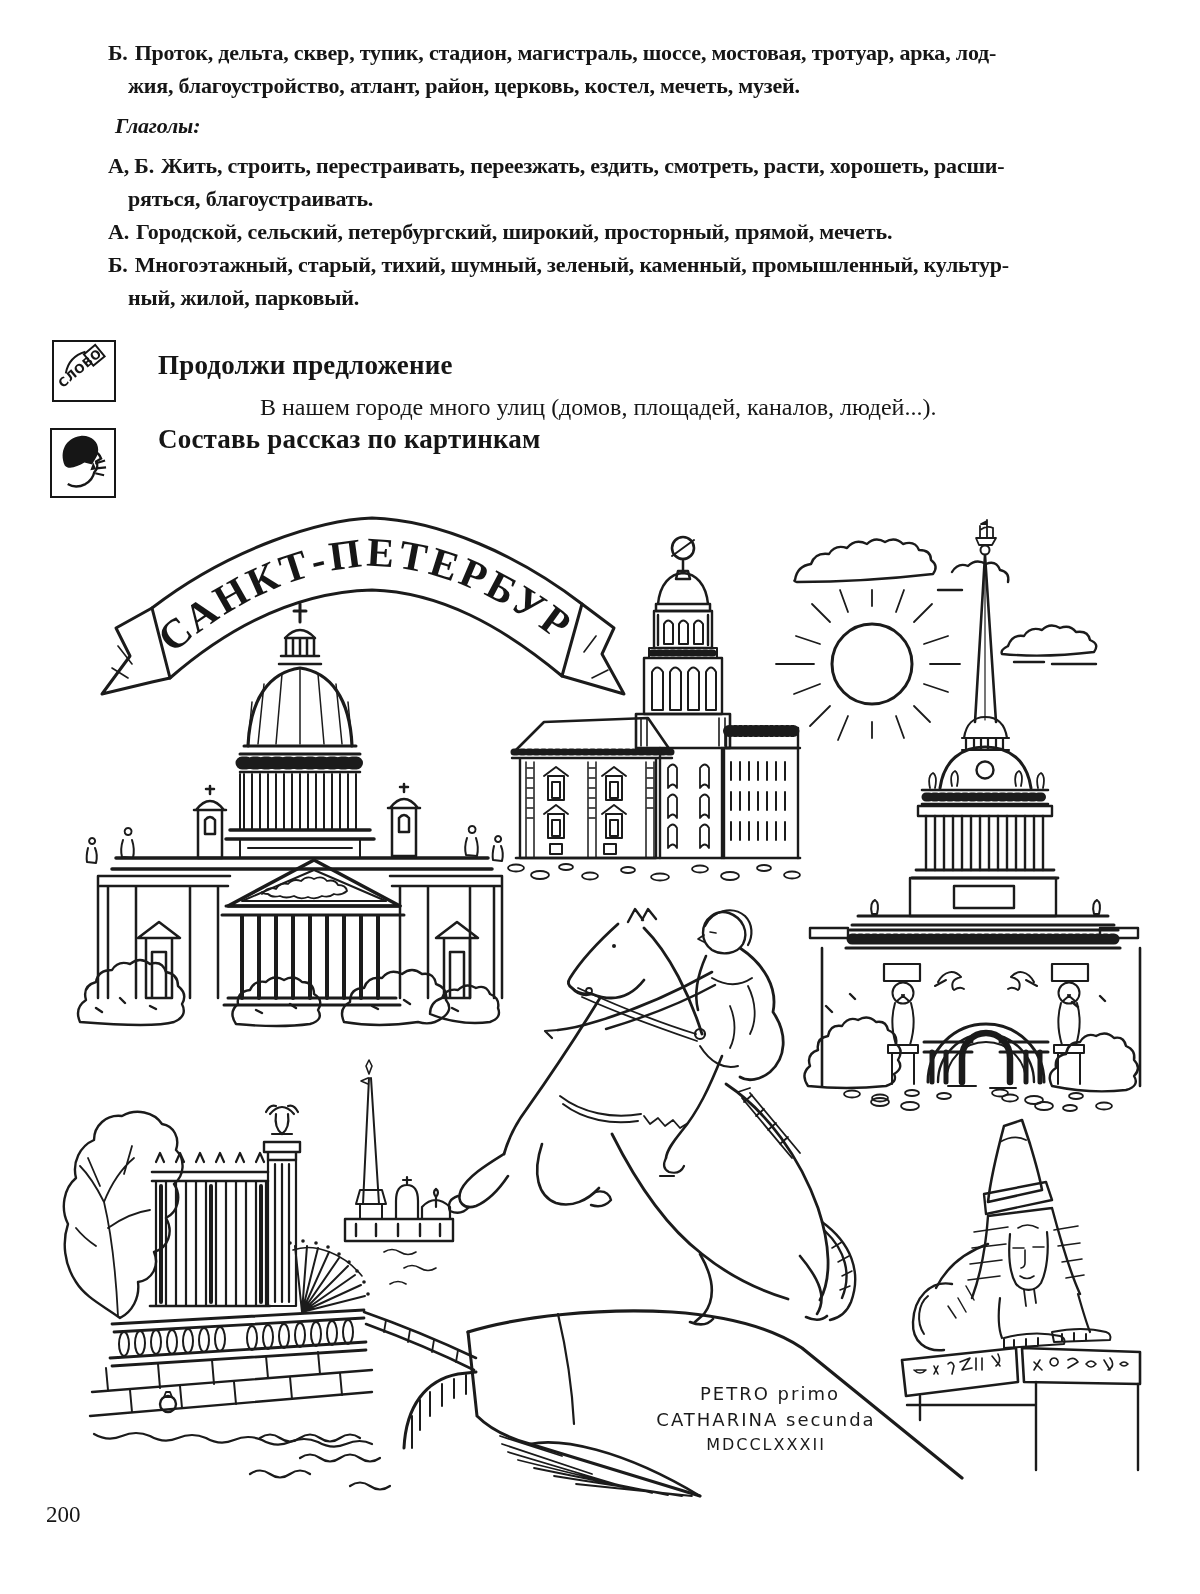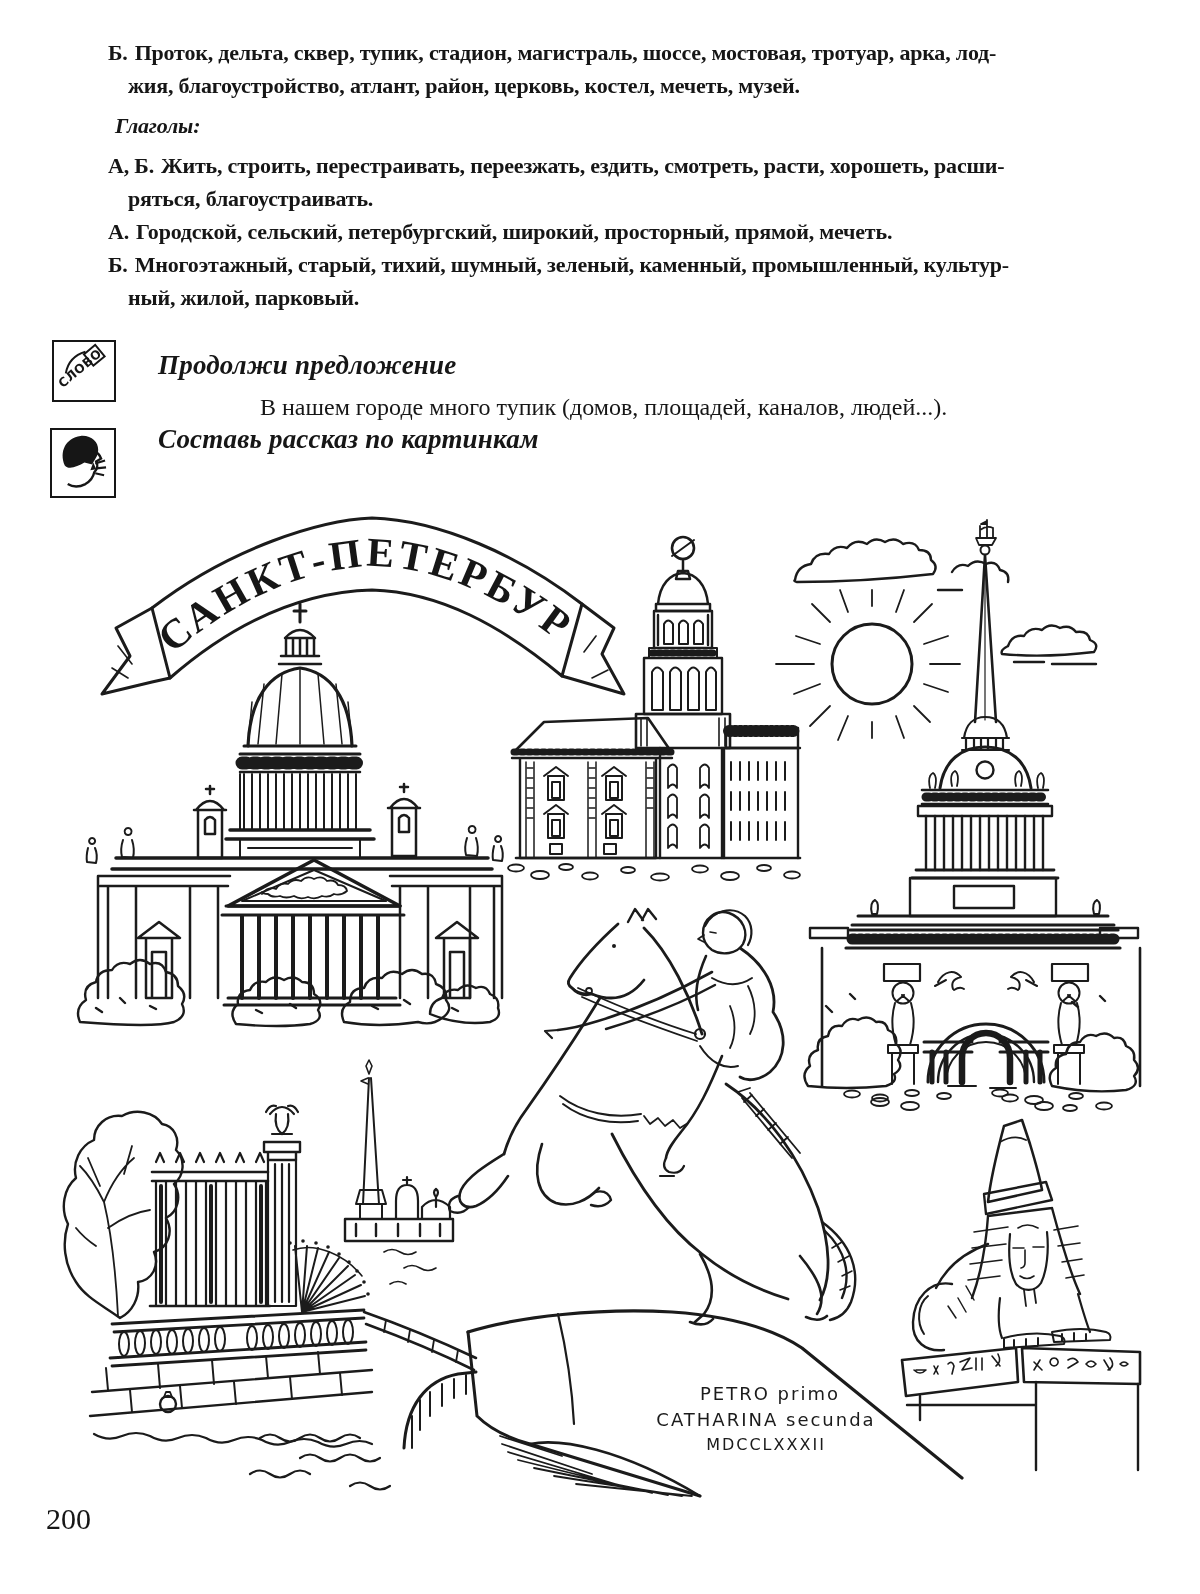--- a/index.html
+++ b/index.html
@@ -14,31 +14,31 @@
     position:absolute;left:108px;top:36px;width:1050px;
     font-size:22px;line-height:33px;font-weight:600;letter-spacing:-0.2px;
   }
   .entry{padding-left:20px;text-indent:-20px;margin:0;}
   .entry .lbl{font-weight:700;margin-right:7px;}
   .entry .txt{white-space:pre-line;}
   .subhead{font-style:italic;font-weight:600;margin:7px;padding-left:0;}
   
   .task-icon{position:absolute;border:2.5px solid #161616;background:#fff;}
   .task-head{
-    position:absolute;left:158px;font-size:27px;font-weight:700;font-style:italic;
+    position:absolute;left:158px;font-size:27px;font-weight:700;
     letter-spacing:0.2px;
   }
   .example{
     position:absolute;left:260px;top:394px;font-size:24px;font-weight:500;
   }
   
   .illustration{position:absolute;left:0;top:486px;}
   .illustration svg{display:block;}
   
-  .pagenum{position:absolute;left:46px;top:1502px;font-size:30px;font-weight:500;}
+  .pagenum{position:absolute;left:46px;top:1502px;font-size:23px;font-weight:500;}
 </style>
 </head>
 <body>
 
 <div class="sheet">
 
   <div class="vocab">
     <p class="entry"><span class="lbl">Б.</span><span class="txt">Проток, дельта, сквер, тупик, стадион, магистраль, шоссе, мостовая, тротуар, арка, лод-
 жия, благоустройство, атлант, район, церковь, костел, мечеть, музей.</span></p>
     <p class="subhead">Глаголы:</p>
@@ -53,21 +53,21 @@
     <svg width="55" height="53" viewBox="0 0 56 54">
       <path d="M12,32 Q15,15 32,10" fill="none" stroke="#161616" stroke-width="2"></path>
       <g transform="translate(9,47) rotate(-40)">
         <text x="0" y="0" font-family="'DejaVu Sans',sans-serif" font-size="12.5" font-weight="bold" fill="#161616" letter-spacing="0.5">СЛОВО</text>
         <rect x="38.5" y="-12.5" width="15" height="15" fill="none" stroke="#161616" stroke-width="2"></rect>
       </g>
     </svg>
   </div>
   <div class="task-head" style="top:350px;">Продолжи предложение</div>
 
-  <div class="example">В нашем городе много тупик (домов, площадей, каналов, людей...).</div>
+  <div class="example">В нашем городе много улиц (домов, площадей, каналов, людей...).</div>
 
   <div class="task-icon" style="left:50px;top:428px;width:62px;height:66px;">
     <svg width="57" height="61" viewBox="0 0 58 62">
       <path d="M13,36 C7,22 14,8 29,6 C40,5 47,12 47,20 C47,27 43,30 41,35 L33,33 C26,37 17,41 13,36 Z" fill="#161616"></path>
       <path d="M40,20 C45,22 49,26 50,29 L45,32 C47,36 46,40 43,43 C42,48 39,52 34,55 C28,58 21,58 16,55" fill="none" stroke="#161616" stroke-width="2.4"></path>
       <path d="M44,34 L54,31 M45,39 L55,38 M44,44 L53,46" stroke="#161616" stroke-width="2.2" fill="none"></path>
       <path d="M42,33 l3,7 -6,1 z" fill="#161616"></path>
     </svg>
   </div>
   <div class="task-head" style="top:424px;">Составь рассказ по картинкам</div>

